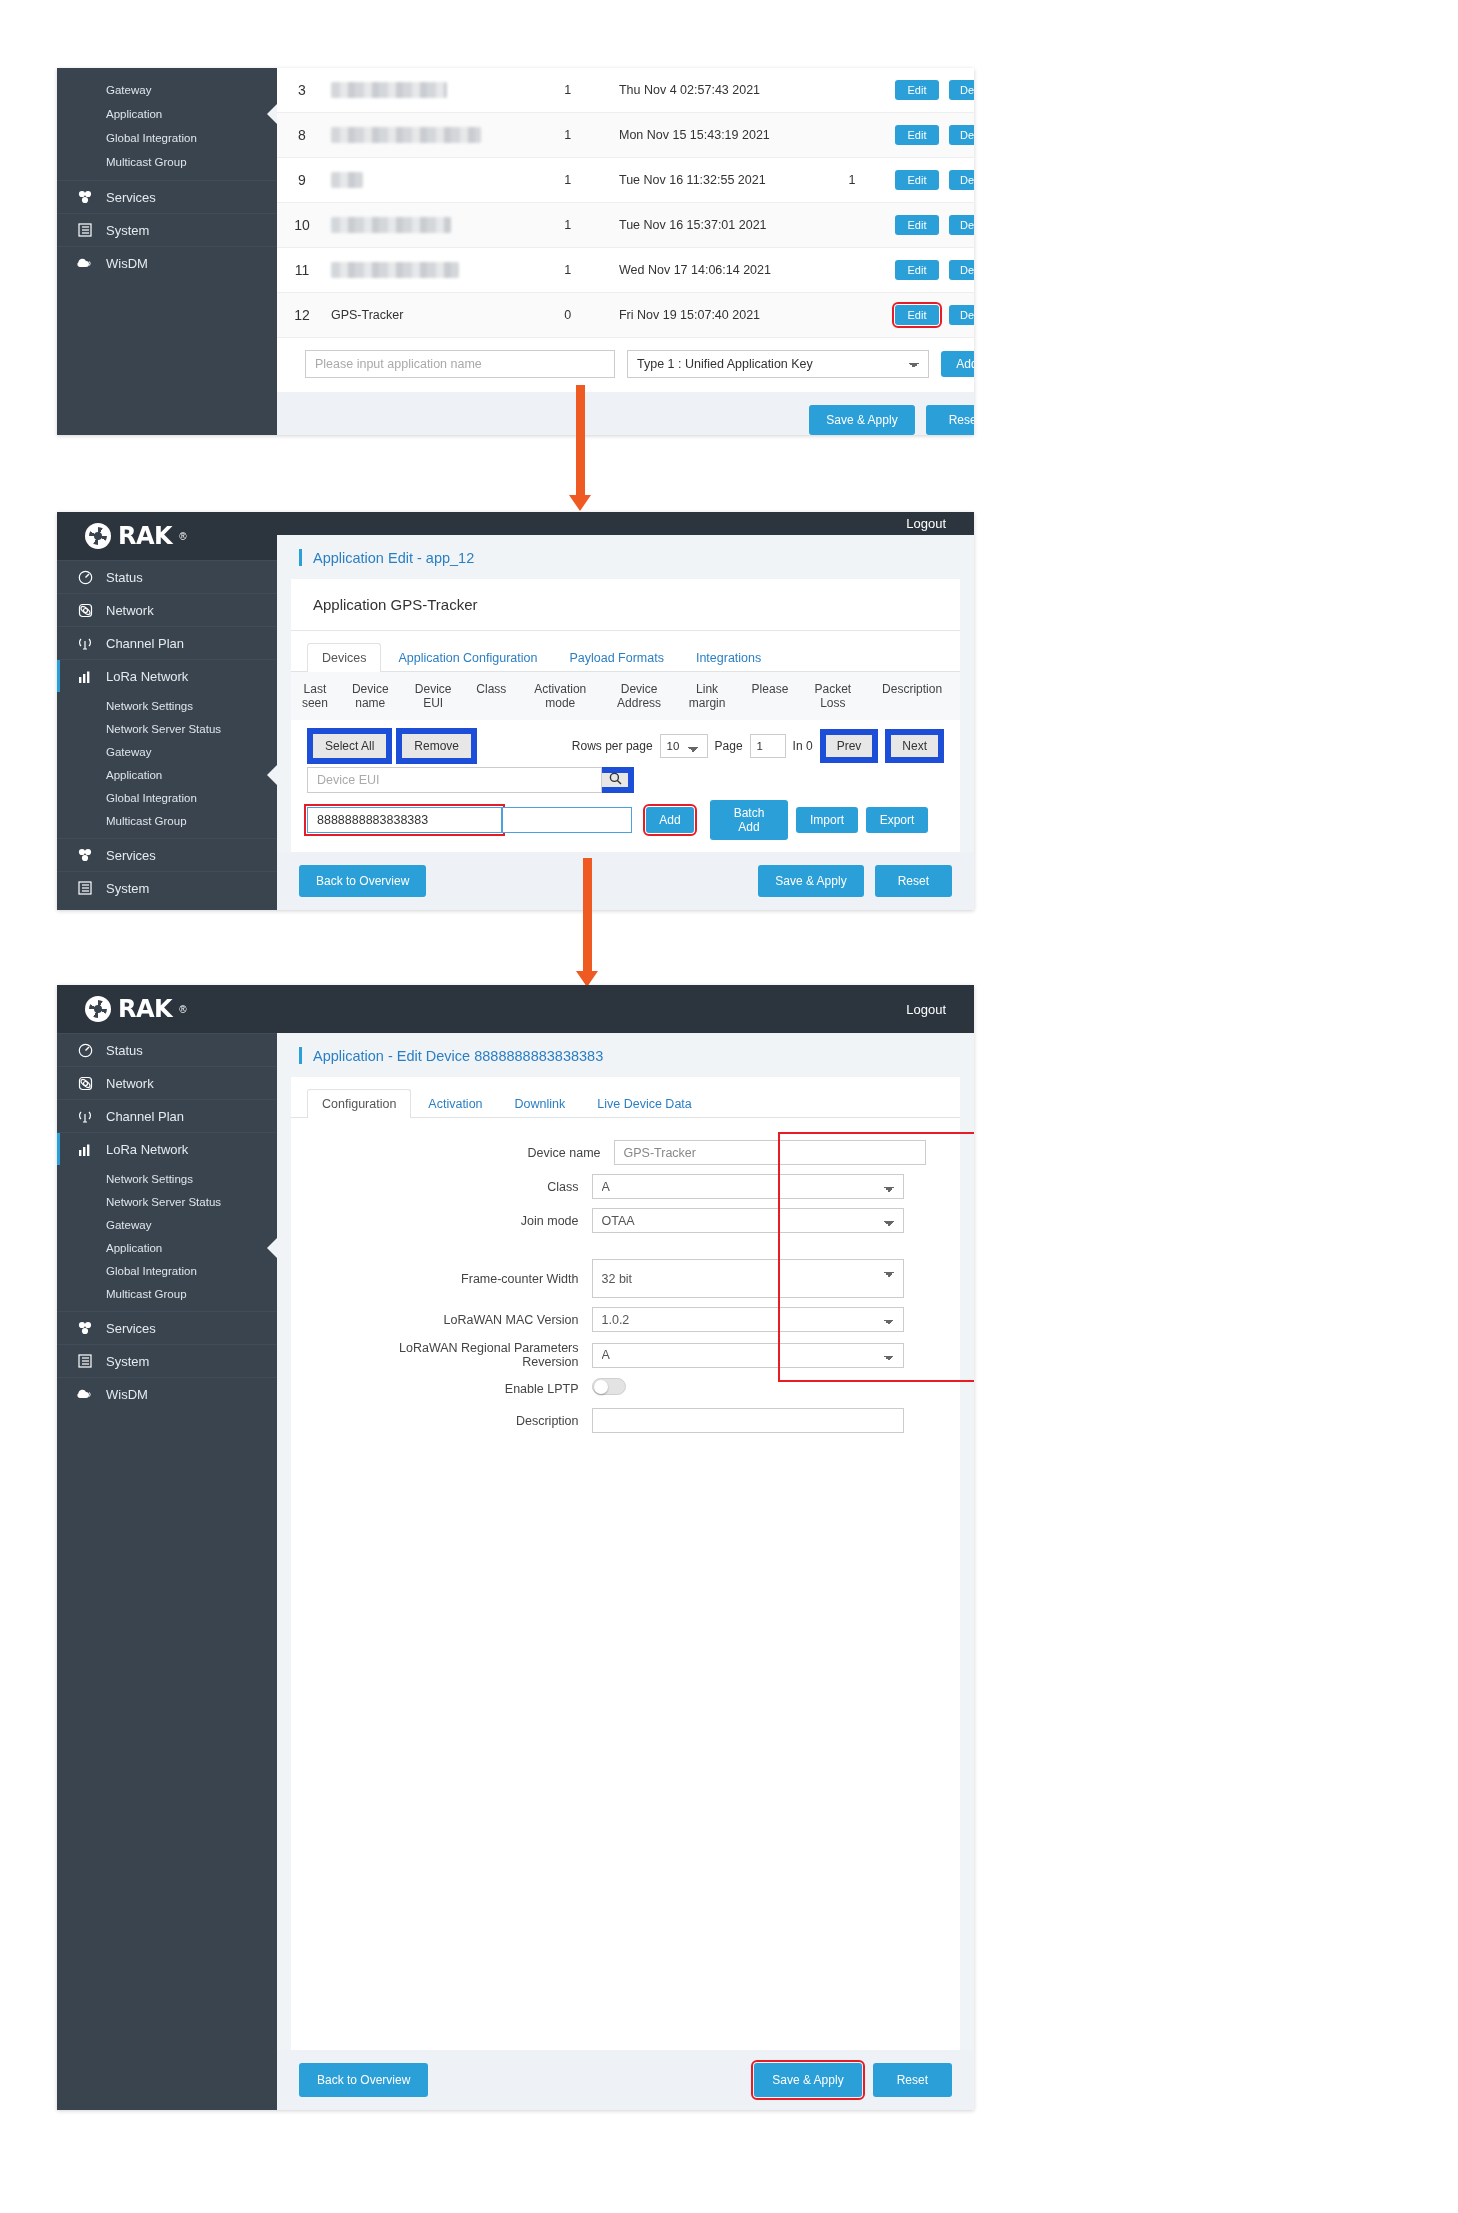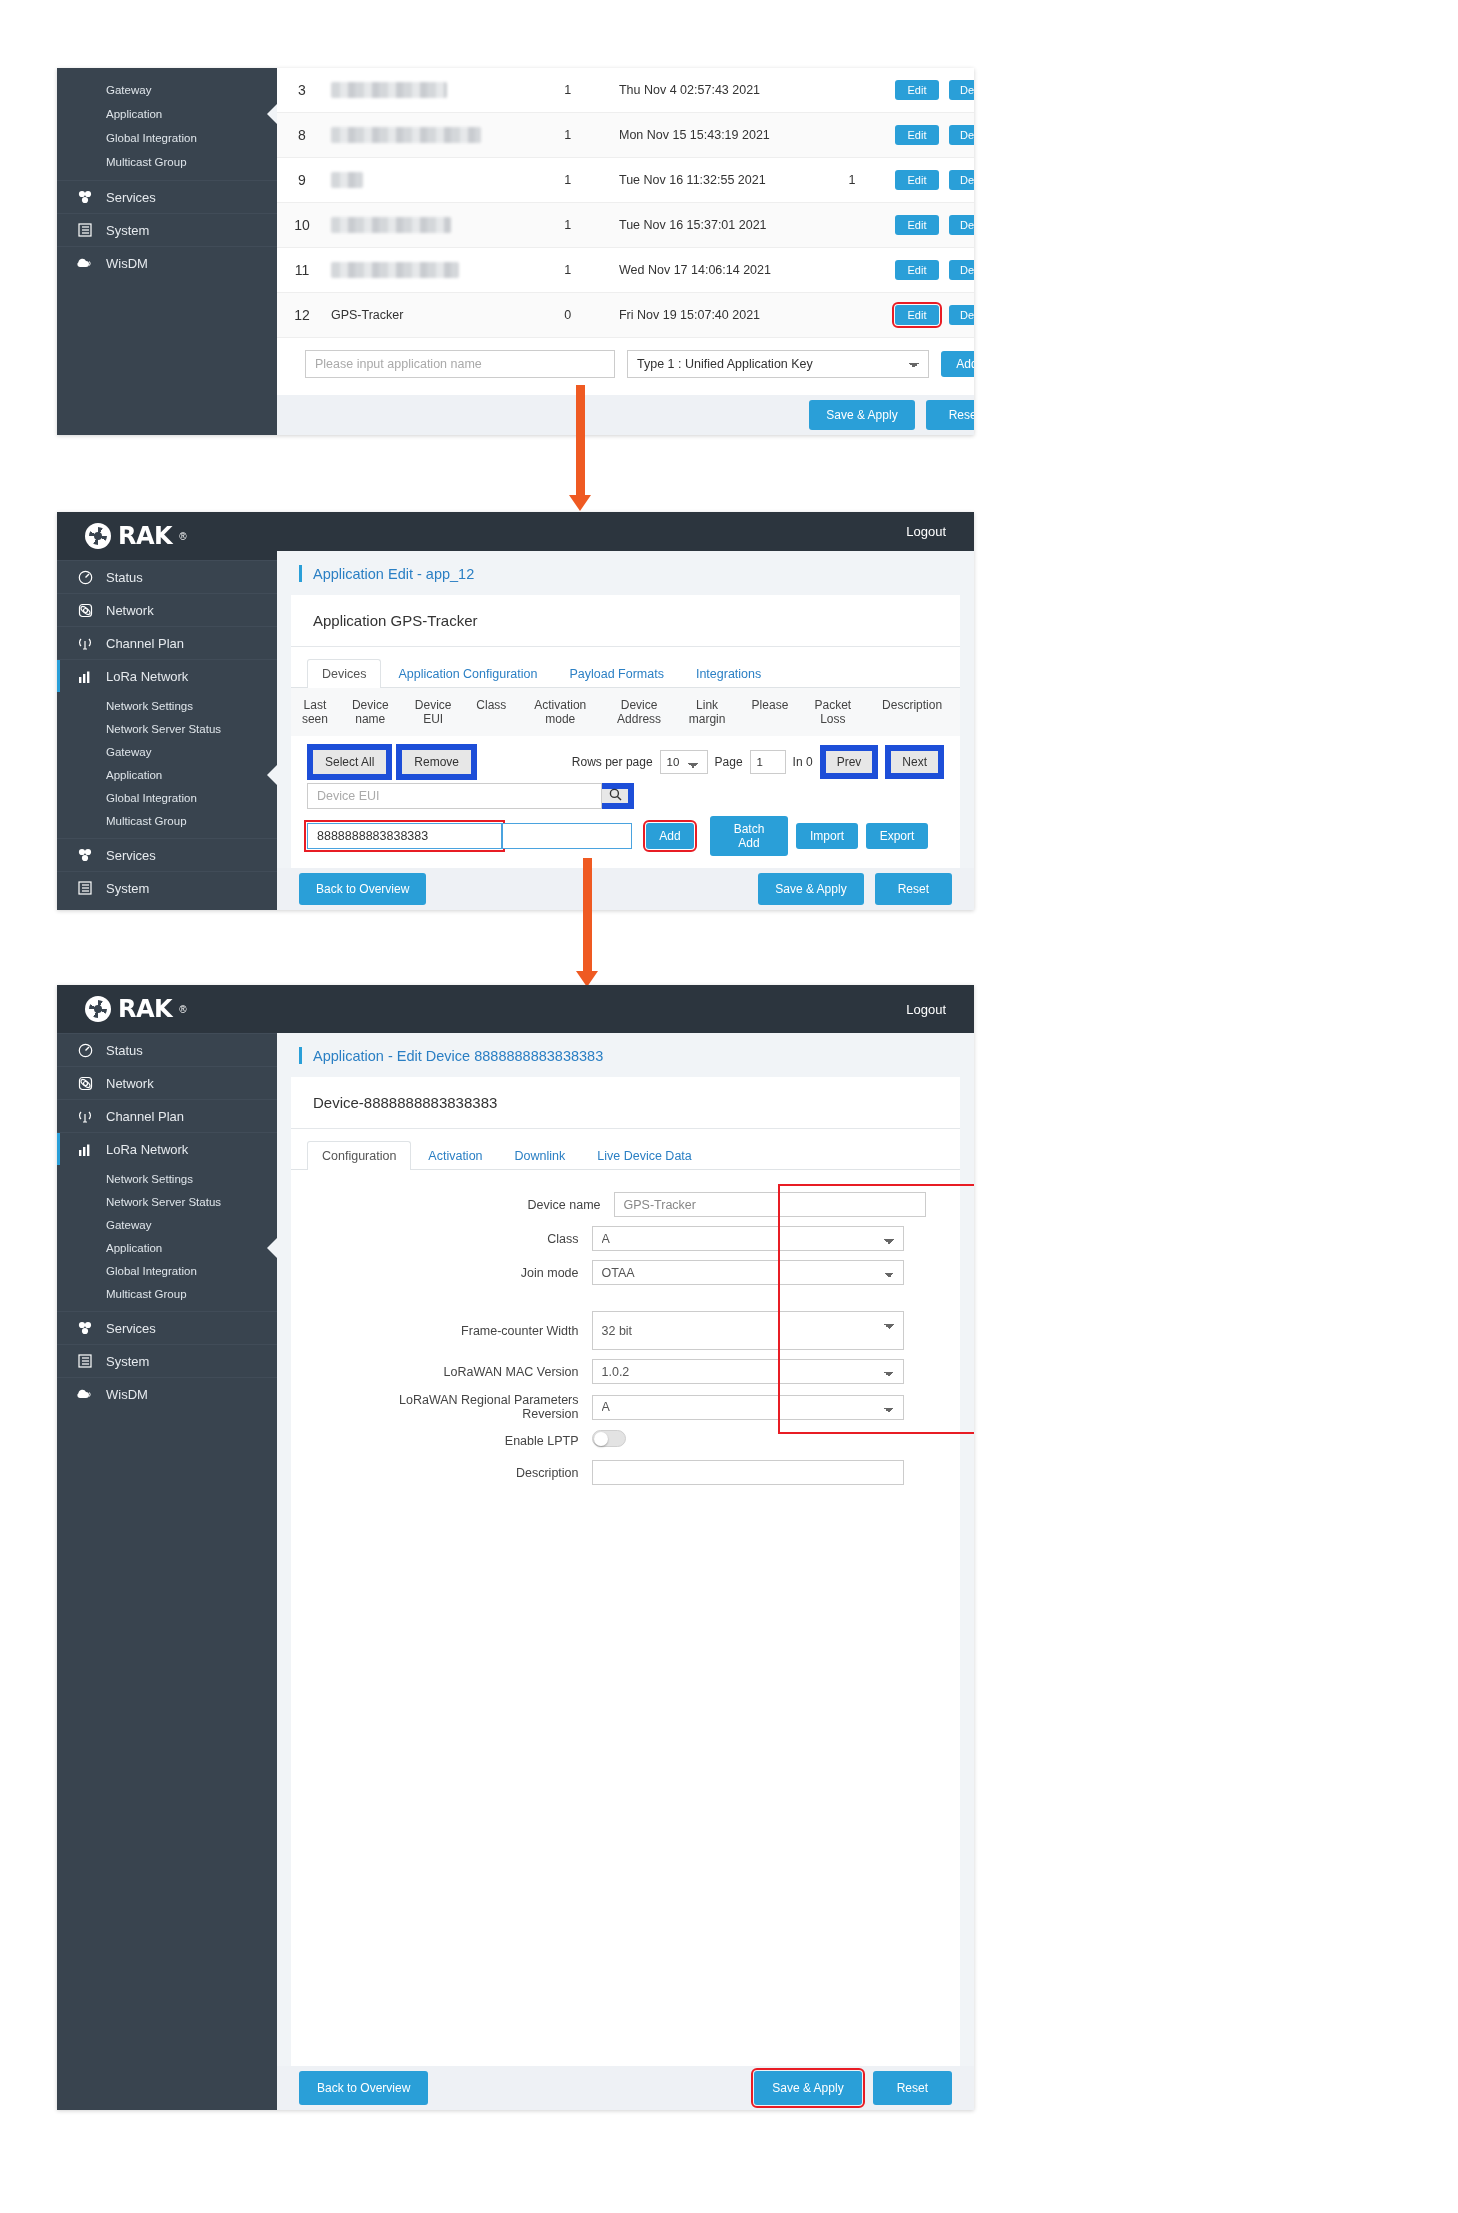--- a/index.html
+++ b/index.html
@@ -136,21 +136,21 @@
   }
   .inp::placeholder { color:#aaa; }
   select.inp { -webkit-appearance:none; appearance:none;
     background-image: linear-gradient(45deg, transparent 50%, #666 50%),
                       linear-gradient(135deg, #666 50%, transparent 50%);
     background-position: calc(100% - 14px) 12px, calc(100% - 9px) 12px;
     background-size: 5px 5px, 5px 5px; background-repeat:no-repeat;
   }
   .redbox { outline: 2px solid #e81c24; outline-offset: 1px; }
 
-  .footbar { background:#eef1f5; padding:5px 22px; display:flex; align-items:center;}
+  .footbar { background:#eef1f5; padding:13px 22px; display:flex; align-items:center;}
   .blur {
     display:inline-block; height:9px; border-radius:2px;
     background: repeating-linear-gradient(90deg,#d4d7da 0 9px,#e6e8ea 9px 17px,#c9ccd0 17px 24px);
     filter: blur(1.6px); vertical-align: middle;
   }
   
   .arrow { position:absolute; width:22px; }
   .arrow .shaft { width:9px; background:#ef5a22; margin:0 auto; }
   .arrow .head {
     width:0;height:0;margin:0 auto;
@@ -556,21 +556,20 @@
 
   <div class="content">
     <div class="topbar">
       <span class="logout">Logout</span>
     </div>
     <div class="crumb">
       <span class="bar"></span>
       <span class="ctext">Application - Edit Device 8888888883838383</span>
     </div>
     <div class="card" style="flex:1 1 auto;">
-      <div class="card-title">Device-8888888883838383</div>
       <div class="tabs" id="p3-tabs">
           <div class="tab active">Configuration</div>
           <div class="tab">Activation</div>
           <div class="tab">Downlink</div>
           <div class="tab">Live Device Data</div>
         </div>
       <div style="padding:22px 0 26px 0; position:relative;">
         <div style="position:absolute; left:487px; top:14px; width:324px; height:250px; border:2px solid #e81c24;"></div>
         <div id="p3-form">
             <div style="display: flex; align-items: center; justify-content: center; margin-bottom: 9px; padding-left: 44px;">

